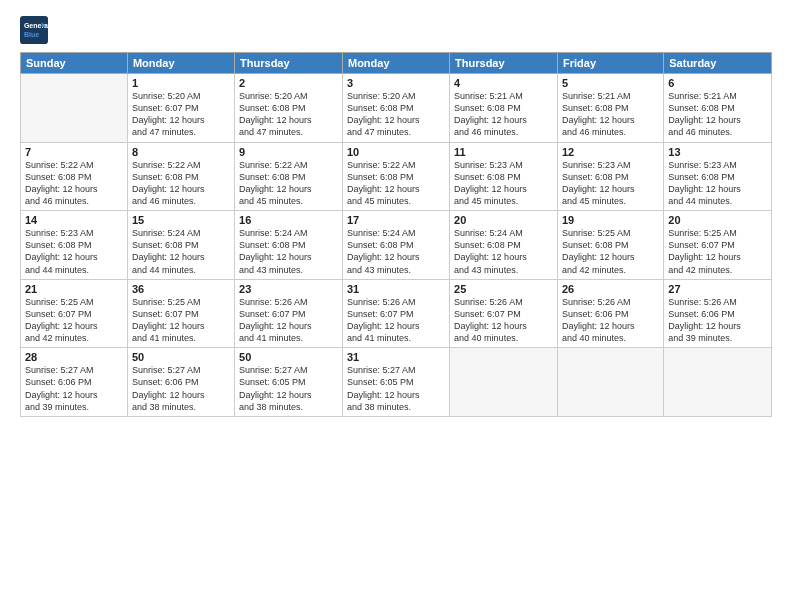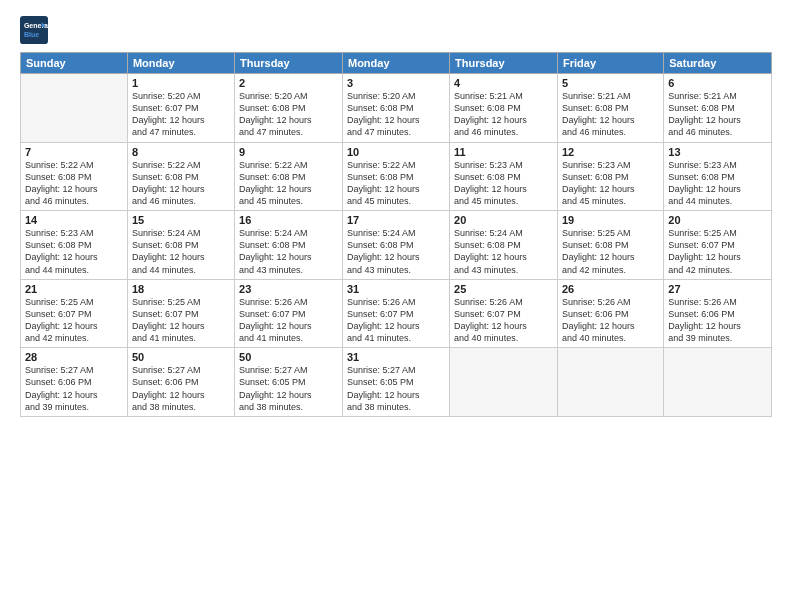--- a/index.html
+++ b/index.html
@@ -216,21 +216,21 @@
             <span class="day-num">20</span>
             <div class="day-info">Sunrise: 5:25 AM<br>Sunset: 6:07 PM<br>Daylight: 12 hours<br>and 42 minutes.</div>
           </td>
         </tr>
         <tr>
           <td>
             <span class="day-num">21</span>
             <div class="day-info">Sunrise: 5:25 AM<br>Sunset: 6:07 PM<br>Daylight: 12 hours<br>and 42 minutes.</div>
           </td>
           <td>
-            <span class="day-num">18</span>
+            <span class="day-num">36</span>
             <div class="day-info">Sunrise: 5:25 AM<br>Sunset: 6:07 PM<br>Daylight: 12 hours<br>and 41 minutes.</div>
           </td>
           <td>
             <span class="day-num">23</span>
             <div class="day-info">Sunrise: 5:26 AM<br>Sunset: 6:07 PM<br>Daylight: 12 hours<br>and 41 minutes.</div>
           </td>
           <td>
             <span class="day-num">31</span>
             <div class="day-info">Sunrise: 5:26 AM<br>Sunset: 6:07 PM<br>Daylight: 12 hours<br>and 41 minutes.</div>
           </td>

